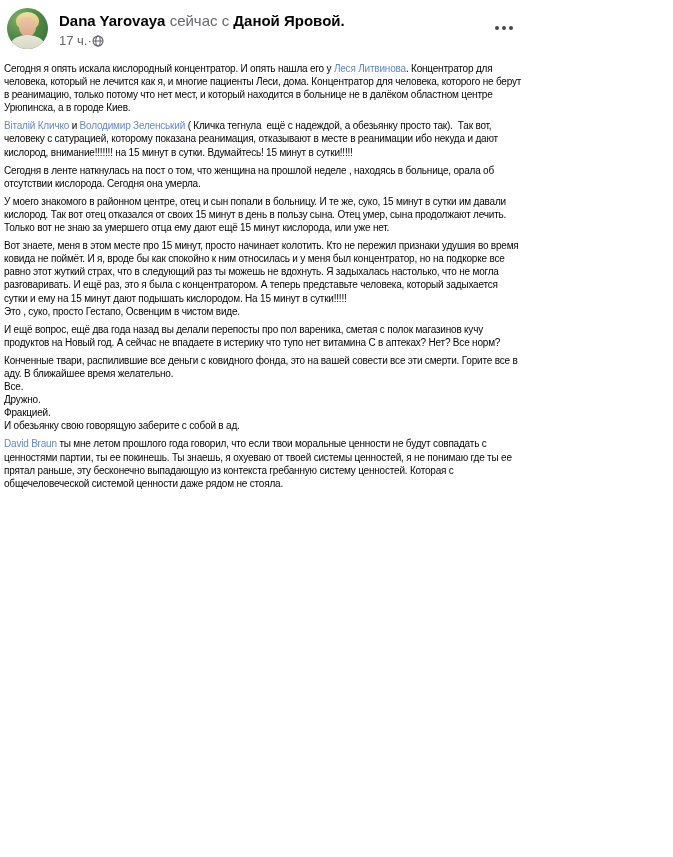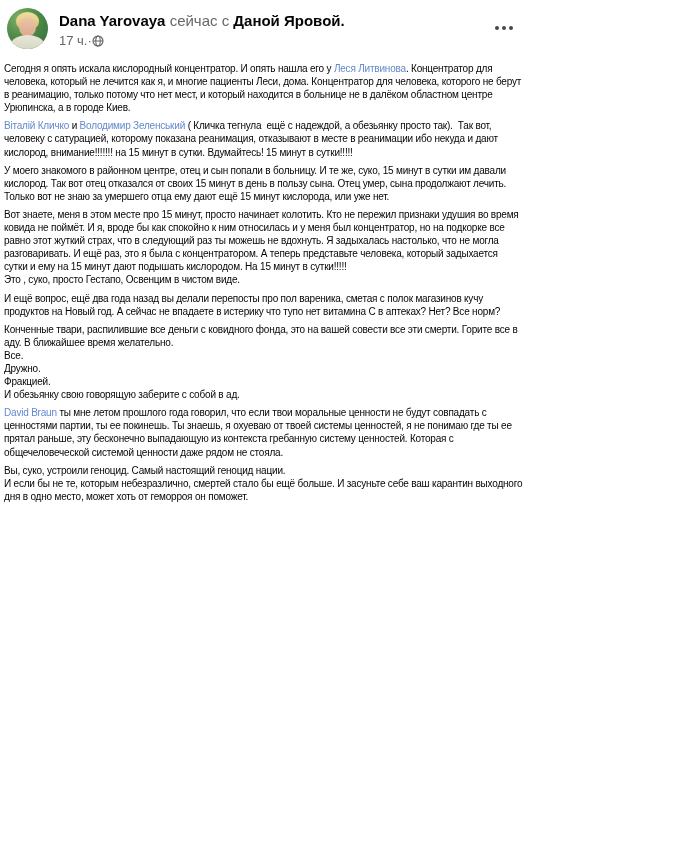--- a/index.html
+++ b/index.html
@@ -72,27 +72,26 @@
     <button class="more-btn" aria-label="more">
       <span class="dot"></span>
       <span class="dot"></span>
       <span class="dot"></span>
     </button>
   </div>
 
   <div class="post-text">
       <p>Сегодня я опять искала кислородный концентратор. И опять нашла его у <a class="mention" style="color: rgb(98, 137, 204);">Леся Литвинова</a>. Концентратор для человека, который не лечится как я, и многие пациенты Леси, дома. Концентратор для человека, которого не берут в реанимацию, только потому что нет мест, и который находится в больнице не в далёком областном центре Урюпинска, а в городе Киев.</p>
       <p><a class="mention" style="color: rgb(98, 137, 204);">Віталій Кличко</a> и <a class="mention" style="color: rgb(98, 137, 204);">Володимир Зеленський</a> ( Кличка тегнула  ещё с надеждой, а обезьянку просто так).  Так вот, человеку с сатурацией, которому показана реанимация, отказывают в месте в реанимации ибо некуда и дают кислород, внимание!!!!!!! на 15 минут в сутки. Вдумайтесь! 15 минут в сутки!!!!!</p>
+      <p>Сегодня в ленте наткнулась на пост о том, что женщина на прошлой неделе , находясь в больнице, орала об отсутствии кислорода. Сегодня она умерла.</p>
       <p>У моего знакомого в районном центре, отец и сын попали в больницу. И те же, суко, 15 минут в сутки им давали кислород. Так вот отец отказался от своих 15 минут в день в пользу сына. Отец умер, сына продолжают лечить. Только вот не знаю за умершего отца ему дают ещё 15 минут кислорода, или уже нет.</p>
       <p>Вот знаете, меня в этом месте про 15 минут, просто начинает колотить. Кто не пережил признаки удушия во время ковида не поймёт. И я, вроде бы как спокойно к ним относилась и у меня был концентратор, но на подкорке все равно этот жуткий страх, что в следующий раз ты можешь не вдохнуть. Я задыхалась настолько, что не могла разговаривать. И ещё раз, это я была с концентратором. А теперь представьте человека, который задыхается сутки и ему на 15 минут дают подышать кислородом. На 15 минут в сутки!!!!!
 Это , суко, просто Гестапо, Освенцим в чистом виде.</p>
       <p>И ещё вопрос, ещё два года назад вы делали перепосты про пол вареника, сметая с полок магазинов кучу продуктов на Новый год. А сейчас не впадаете в истерику что тупо нет витамина С в аптеках? Нет? Все норм?</p>
       <p>Конченные твари, распилившие все деньги с ковидного фонда, это на вашей совести все эти смерти. Горите все в аду. В ближайшее время желательно.
 Все.
 Дружно.
 Фракцией.
 И обезьянку свою говорящую заберите с собой в ад.</p>
       <p><a class="mention" style="color: rgb(98, 137, 204);">David Braun</a> ты мне летом прошлого года говорил, что если твои моральные ценности не будут совпадать с ценностями партии, ты ее покинешь. Ты знаешь, я охуеваю от твоей системы ценностей, я не понимаю где ты ее прятал раньше, эту бесконечно выпадающую из контекста гребанную систему ценностей. Которая с общечеловеческой системой ценности даже рядом не стояла.</p>
-      <p>Вы, суко, устроили геноцид. Самый настоящий геноцид нации.
-И если бы не те, которым небезразлично, смертей стало бы ещё больше. И засуньте себе ваш карантин выходного дня в одно место, может хоть от геморроя он поможет.</p>
     </div>
 
 </div>
 
 </body></html>

